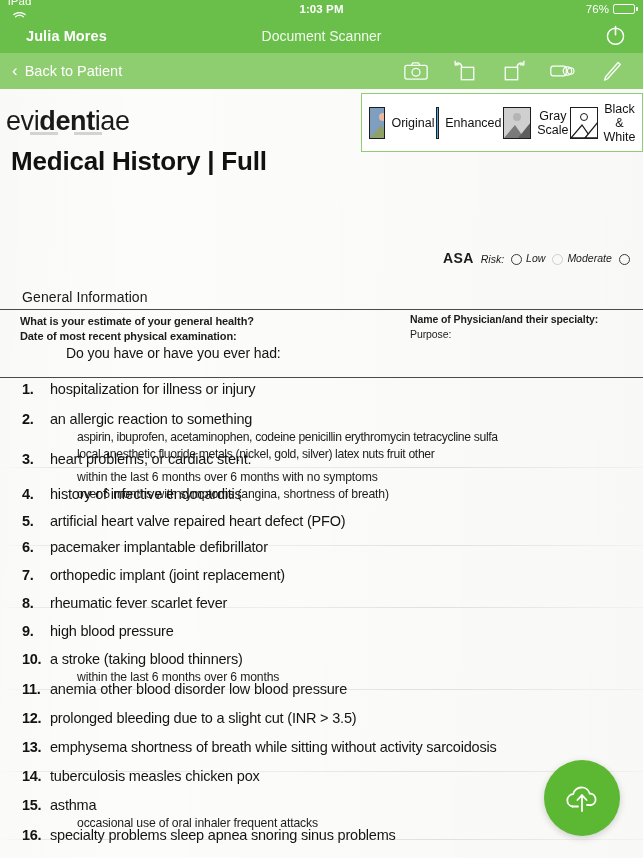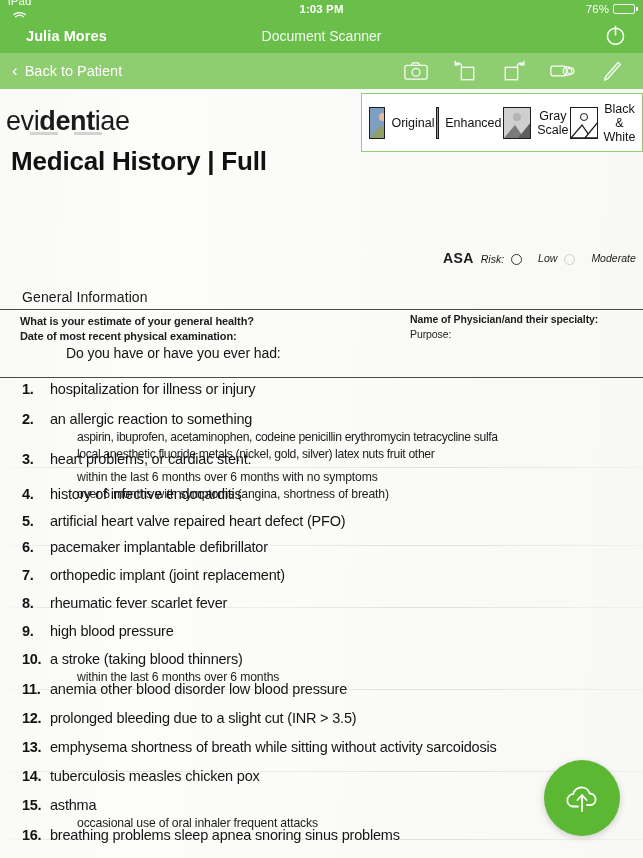--- a/index.html
+++ b/index.html
@@ -192,21 +192,21 @@
     left: 443px; top: 161px;
     display: flex;
     align-items: baseline;
     gap: 7px;
     font-size: 11px;
     color: #1a1a1a;
     white-space: nowrap;
   }
   .asa-label { font-weight: bold; font-size: 14px; letter-spacing: 0.4px; }
   .asa-risk { font-size: 10.5px; font-style: italic; }
-  .asa-opt { font-size: 10.5px; font-style: italic; display: flex; align-items: center; gap: 16px; }
+  .asa-opt { font-size: 10.5px; font-style: italic; display: flex; align-items: center; gap: 4px; }
   .radio-o {
     display: inline-block;
     width: 11px; height: 11px;
     border: 1.2px solid #3a3a3a;
     border-radius: 50%;
     transform: translateY(2px);
   }
   .radio-o.faint { border-color: #cfcfcf; }
 
   .sec-head {
@@ -571,21 +571,21 @@
           <div class="qitem" style="position: absolute; top: 420px; left: 0px; width: 643px;">
             <div class="qnum">15.</div>
             <div class="qbody">
               <div class="qmain">asthma</div>
               <div class="qsub">occasional use of oral inhaler   frequent attacks</div>
             </div>
           </div>
           <div class="qitem" style="position: absolute; top: 450px; left: 0px; width: 643px;">
             <div class="qnum">16.</div>
             <div class="qbody">
-              <div class="qmain">breathing problems   sleep apnea   snoring   sinus problems</div>
+              <div class="qmain">specialty problems   sleep apnea   snoring   sinus problems</div>
             </div>
           </div>
         </div>
 
       <div class="scanline" style="top:378px;"></div>
       <div class="scanline" style="top:456px;"></div>
       <div class="scanline" style="top:518px;"></div>
       <div class="scanline" style="top:600px;"></div>
       <div class="scanline" style="top:682px;"></div>
       <div class="scanline" style="top:750px;"></div>

